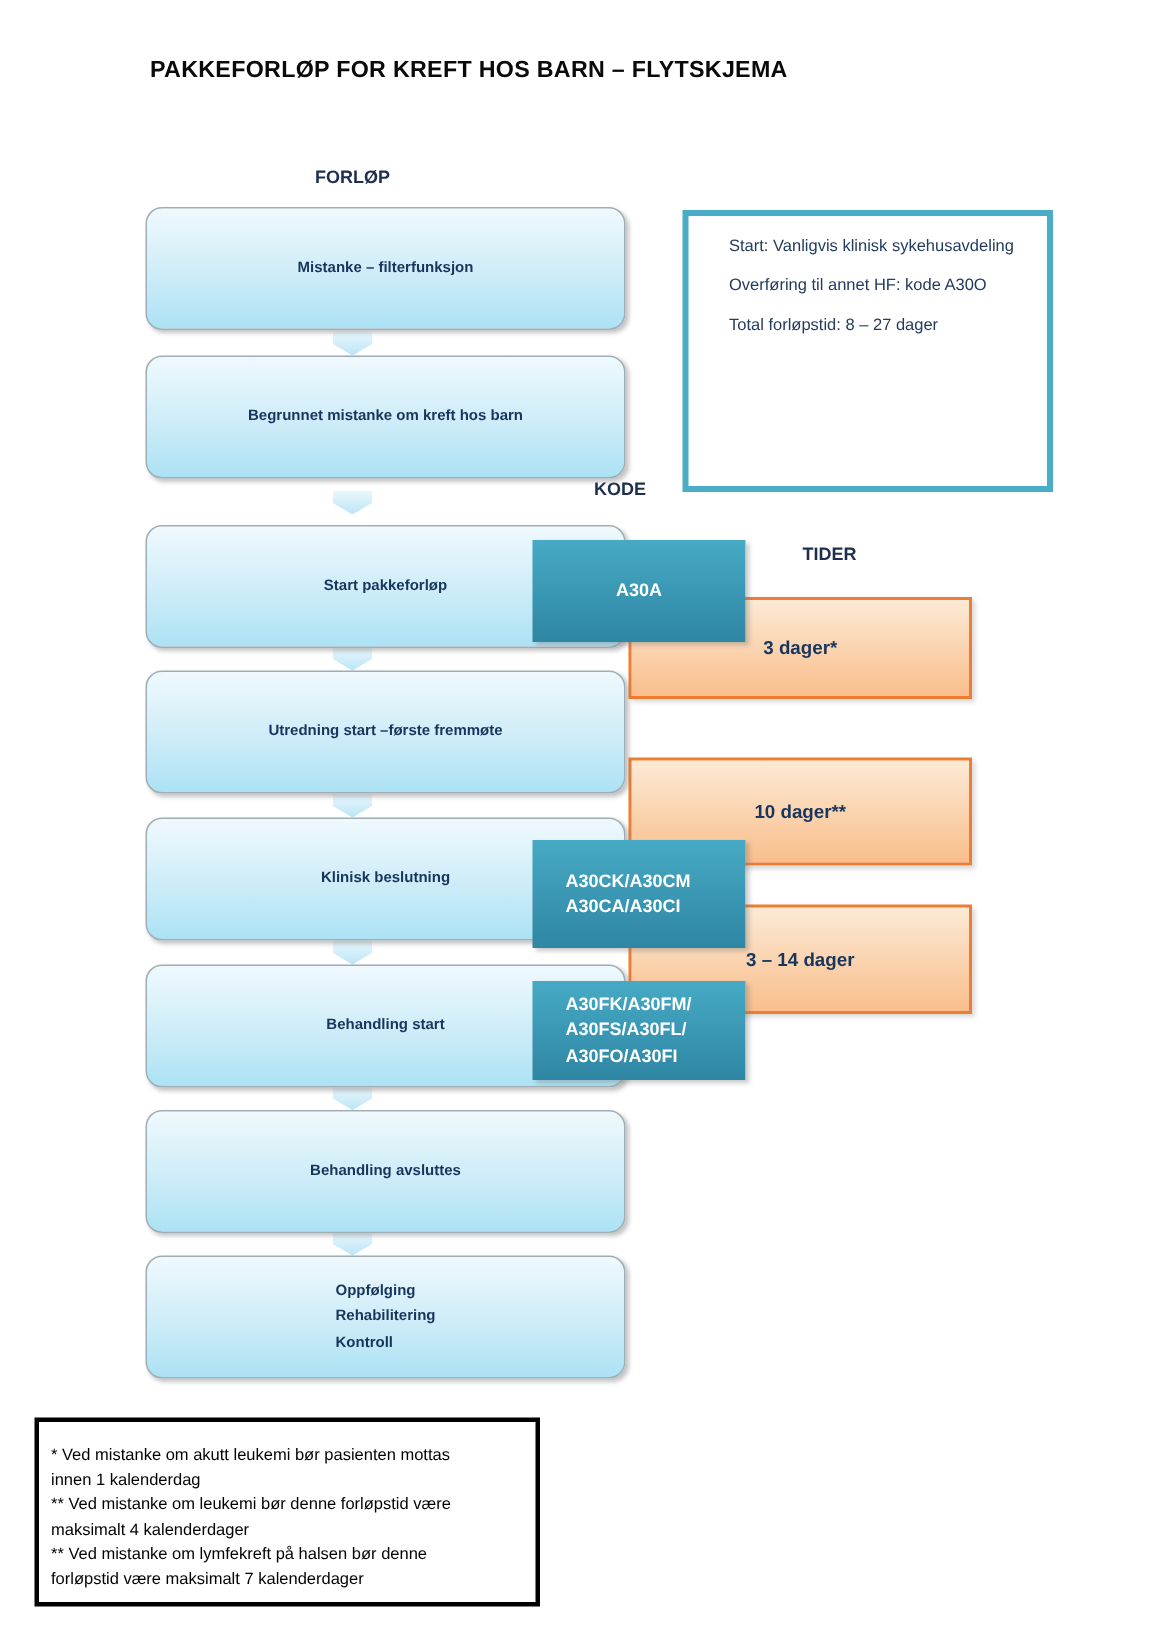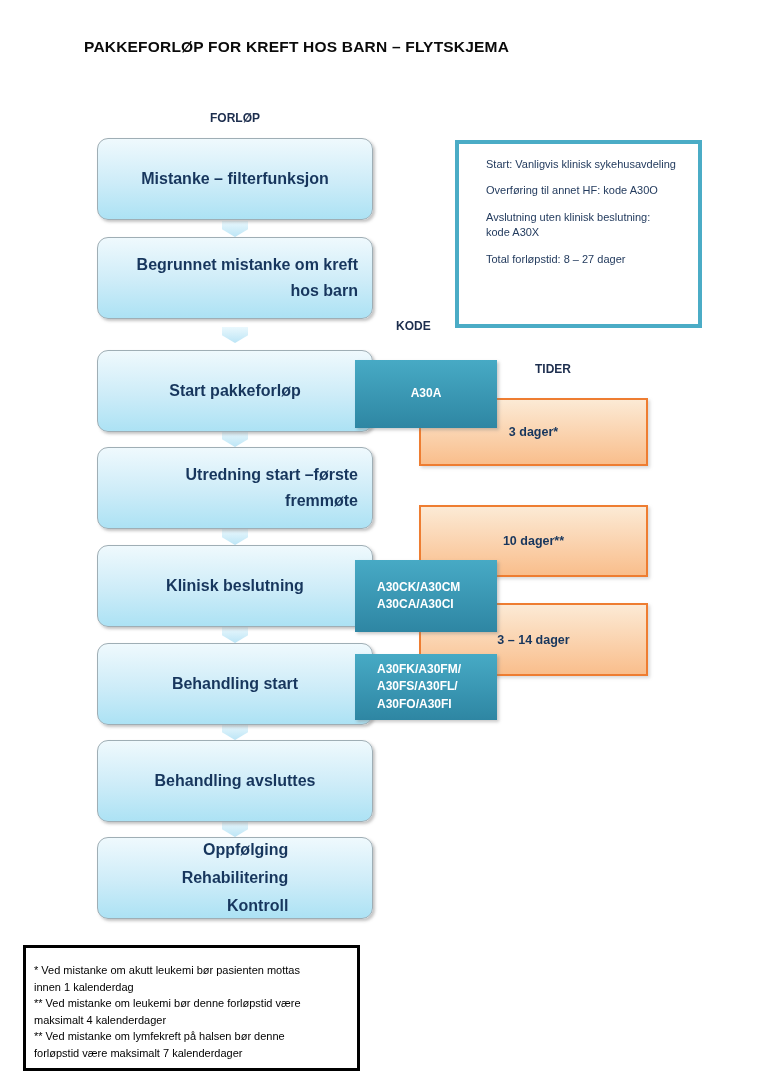--- a/index.html
+++ b/index.html
@@ -1,35 +1,35 @@
 <!DOCTYPE html>
 <html><head>
 <meta charset="utf-8">
 <style>
   html,body { margin:0; padding:0; background:#ffffff; }
   .page {
     position:relative; width:768px; height:1086px; background:#ffffff;
     font-family:"Liberation Sans", sans-serif; overflow:hidden;
   }
   .title {
-    position:absolute; left:84px; top:38px; width:520px;
+    position:absolute; left:100px; top:38px; width:520px;
     font-size:15.5px; font-weight:bold; color:#0a0a0a; letter-spacing:0.2px;
   }
   .col-label { position:absolute; font-size:12px; font-weight:bold; color:#1d2e4e; }
   .lbl-forlop { left:97px; top:111px; width:276px; text-align:center; }
   .lbl-kode   { left:396px; top:319px; }
   .lbl-tider  { left:493px; top:362px; width:120px; text-align:center; }
 
   .flow-box {
-    position:absolute; left:97px; width:276px; height:82px; box-sizing:border-box;
+    position:absolute; left:97px; width:320px; height:82px; box-sizing:border-box;
     border:1.5px solid #9FAEB5; border-radius:11px;
     background:linear-gradient(180deg,#EFF9FD 0%,#CDECF8 55%,#ACE2F4 100%);
     box-shadow:2px 2px 3px rgba(125,125,125,0.45);
     display:flex; align-items:center; justify-content:center;
-    text-align:right; font-size:16px; font-weight:bold; color:#17365D;
+    text-align:left; font-size:10px; font-weight:bold; color:#17365D;
     white-space:pre-line; line-height:1.6; z-index:2; padding:0 14px;
   }
   .arrow {
     position:absolute; left:222px; width:26px; height:16px;
     background:linear-gradient(180deg,#EAF8FD 0%,#BCE5F6 100%);
     clip-path:polygon(0 0,100% 0,100% 52%,50% 100%,0 52%);
     filter:drop-shadow(1px 1px 1px rgba(110,110,110,0.5));
     z-index:1;
   }
   .code-box {
@@ -104,22 +104,20 @@
 A30FS/A30FL/
 A30FO/A30FI</div>
 
   <div class="time-box" style="top:398px; height:68px;">3 dager*</div>
   <div class="time-box" style="top:505px; height:72px;">10 dager**</div>
   <div class="time-box" style="top:603px; height:73px;">3 – 14 dager</div>
 
   <div class="info-box">
     <p>Start: Vanligvis klinisk sykehusavdeling</p>
     <p>Overføring til annet HF: kode A30O</p>
-    <p>Avslutning uten klinisk beslutning:
-kode A30X</p>
     <p>Total forløpstid: 8 – 27 dager</p>
   </div>
 
   <div class="footnote-box">
     <div class="fn">* Ved mistanke om akutt leukemi bør pasienten mottas
 innen 1 kalenderdag</div>
     <div class="fn">** Ved mistanke om leukemi bør denne forløpstid være
 maksimalt 4 kalenderdager</div>
     <div class="fn">** Ved mistanke om lymfekreft på halsen bør denne
 forløpstid være maksimalt 7 kalenderdager</div>

